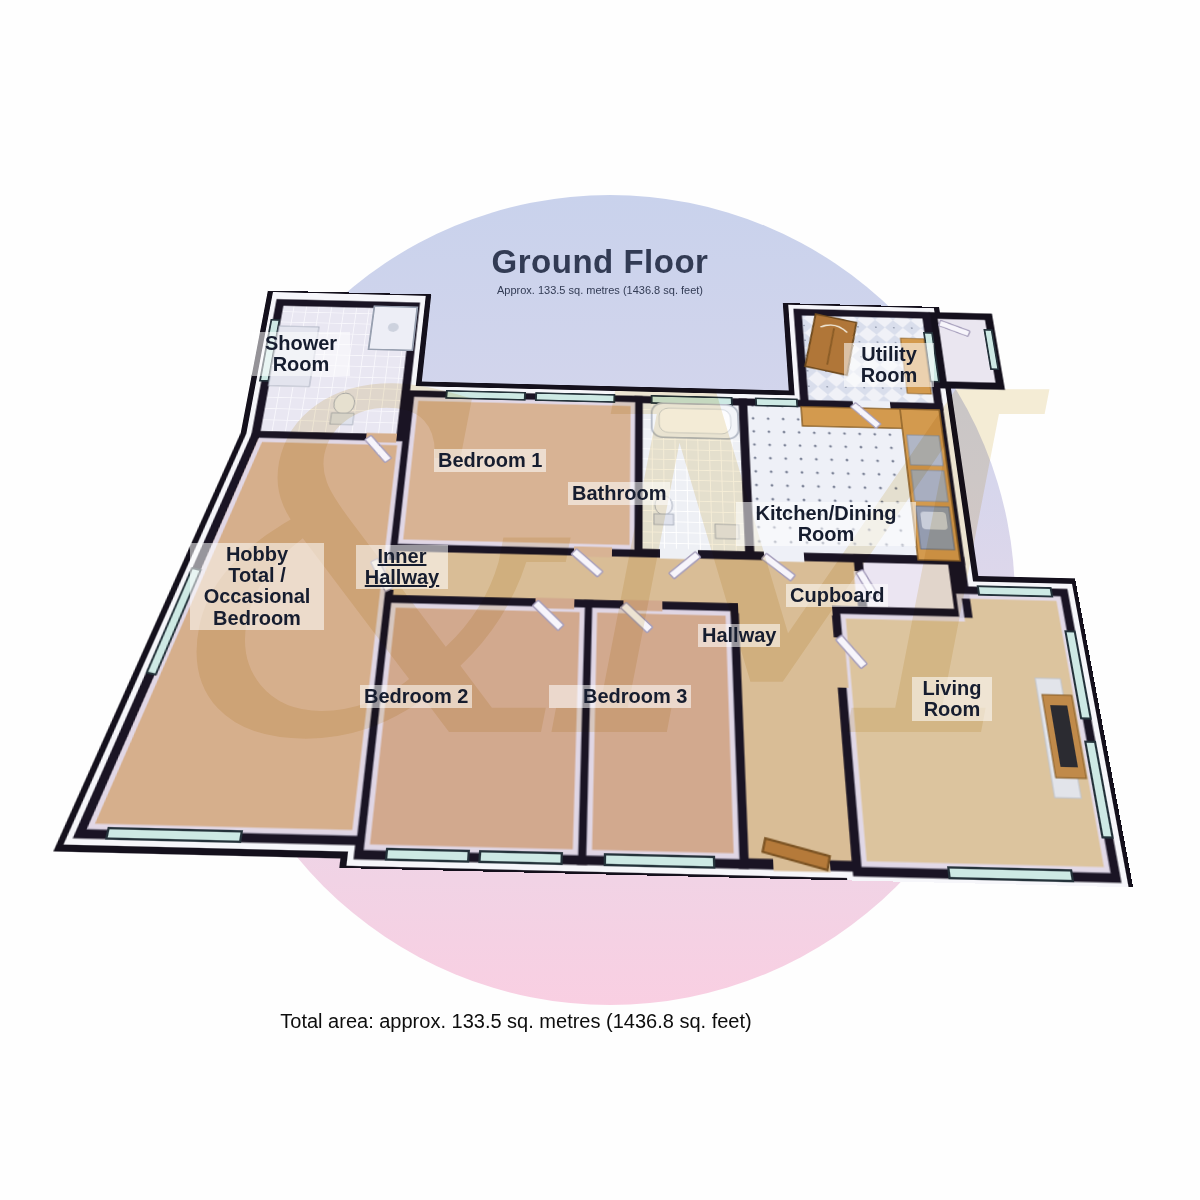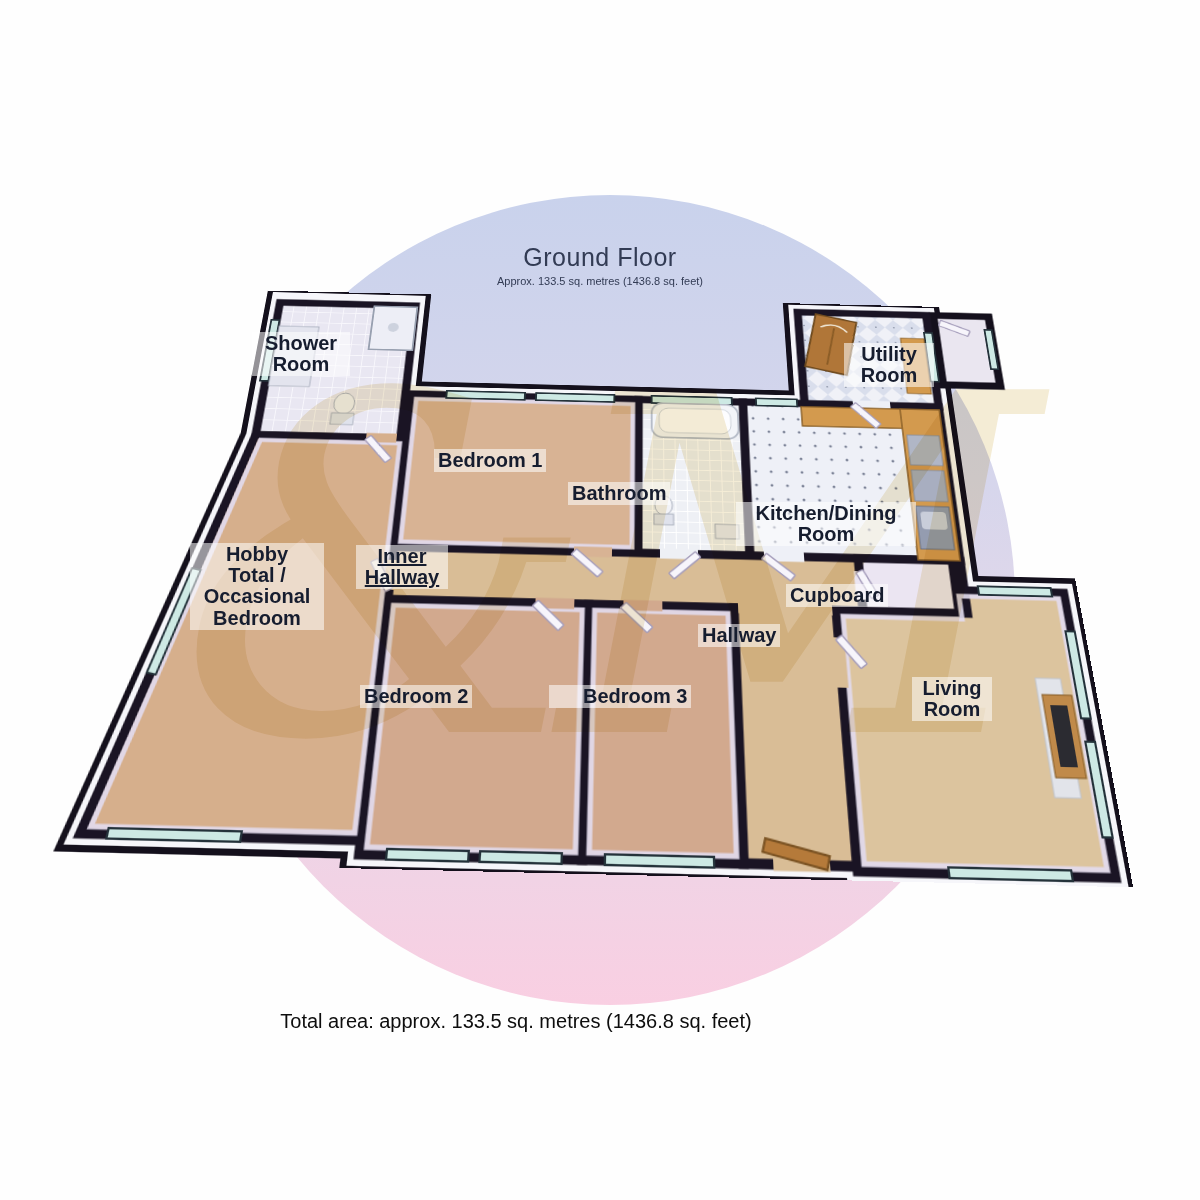--- a/index.html
+++ b/index.html
@@ -39,21 +39,21 @@
   .lbl-kitchen{left:736px;top:463px;width:172px;margin-top:39px;}
   .lbl-hobby{left:190px;top:543px;width:126px;}
   .lbl-inner{left:356px;top:545px;width:84px;text-decoration:underline;}
   .lbl-cupboard{left:786px;top:584px;}
   .lbl-hallway{left:698px;top:624px;}
   .lbl-bed2{left:360px;top:685px;}
   .lbl-bed3{left:549px;top:685px;padding-left:34px;}
   .lbl-living{left:912px;top:677px;width:72px;}
   
   .plan-title{position:absolute;left:0;top:243px;width:1200px;text-align:center;z-index:7;color:#323b54;}
-  .plan-title .h{font-size:25px;font-weight:normal;letter-spacing:.5px;}
+  .plan-title .h{font-size:33px;font-weight:bold;letter-spacing:.5px;}
   .plan-title .s{font-size:11px;margin-top:3px;}
   .plan-footer{position:absolute;left:0;top:1010px;width:1032px;text-align:center;z-index:7;
     font-size:20px;color:#0d0d0d;}
 </style>
 </head>
 <body>
 
 <div class="wm-circle"></div>
 
 <div class="plan-rot">

